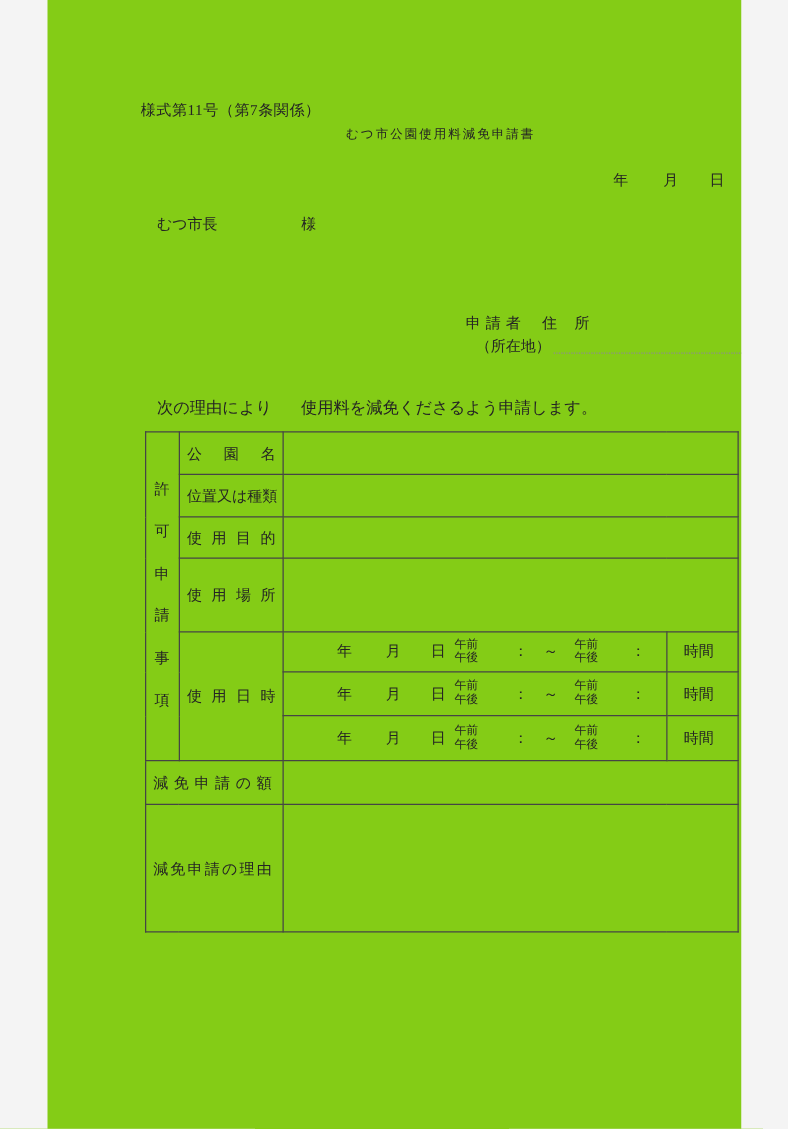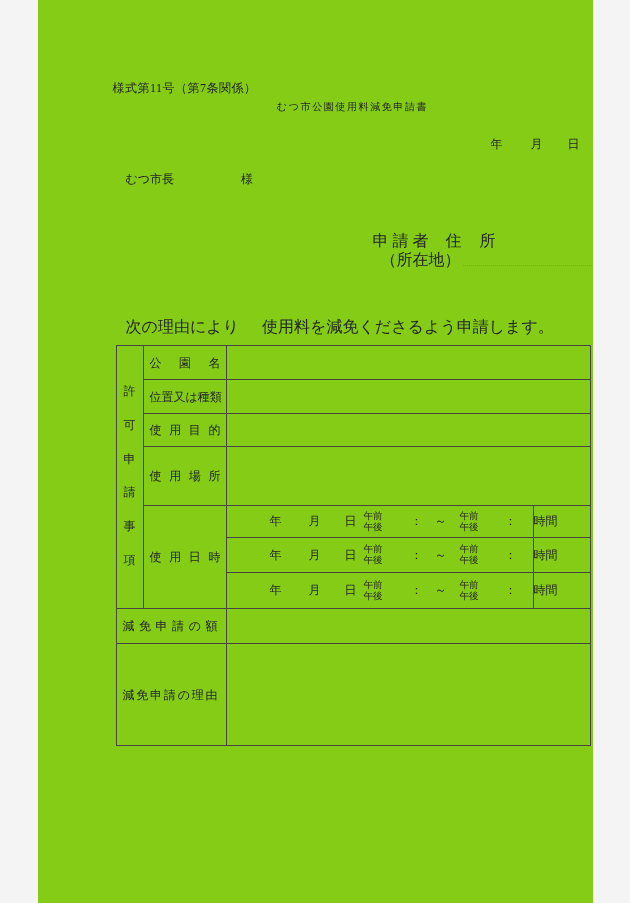--- a/index.html
+++ b/index.html
@@ -34,39 +34,39 @@
   .date-line .dl-month { margin-left: 28px; }
   .date-line .dl-day   { margin-left: 25px; }
   .addressee-line {
     position: absolute; left: 88px; top: 171px;
     font-size: 12px; white-space: nowrap;
   }
   .addressee-line .honorific { margin-left: 67px; }
 
   
   .applicant {
-    position: absolute; left: 335px; top: 231px;
-    font-size: 16px; line-height: 19px;
+    position: absolute; left: 335px; top: 249px;
+    font-size: 12px; line-height: 19px;
   }
   .applicant .line { white-space: nowrap; }
   .applicant .role-label { letter-spacing: 4px; }
   .applicant .addr-label { margin-left: 13px; letter-spacing: 1px; }
   .applicant .fill-line-row {
-    display: flex; width: 225px; margin-left: 8px; align-items: flex-end;
+    display: flex; width: 225px; margin-left: 8px; align-items: center;
   }
   .applicant .name-row { margin-left: 22px; letter-spacing: 1px; }
   .dotted-fill {
     flex: 1; border-bottom: 1px dotted #8d8d8d;
     margin: 0 0 3px 2px; height: 12px;
   }
 
   
   .statement {
     position: absolute; left: 88px; top: 317px;
-    font-size: 16px; white-space: nowrap;
+    font-size: 13px; white-space: nowrap;
   }
   .statement .tail { margin-left: 23px; }
 
   
   table.form-table {
     position: absolute; left: 78px; top: 345px;
     width: 474px; border-collapse: collapse; table-layout: fixed;
   }
   table.form-table td {
     border: 1px solid #454545;
@@ -101,21 +101,21 @@
   .dt-d { margin-left: 24px; }
   .ampm {
     display: inline-flex; flex-direction: column; align-items: flex-end;
     font-size: 9.5px; line-height: 11px;
   }
   .ampm-start { margin-left: 7px; }
   .ampm-end   { margin-left: 13px; }
   .dt-colon-start { margin-left: 28px; }
   .dt-tilde       { margin-left: 12px; }
   .dt-colon-end   { margin-left: 26px; }
-  td.hours-cell { text-align: left; }
+  td.hours-cell { text-align: center; }
   td.hours-cell span { padding-right: 5px; }
 </style>
 </head>
 <body>
 
 <div class="page">
 
   <div class="form-number">様式第11号（第7条関係）</div>
 
   <div class="doc-title">むつ市公園使用料減免申請書</div>

